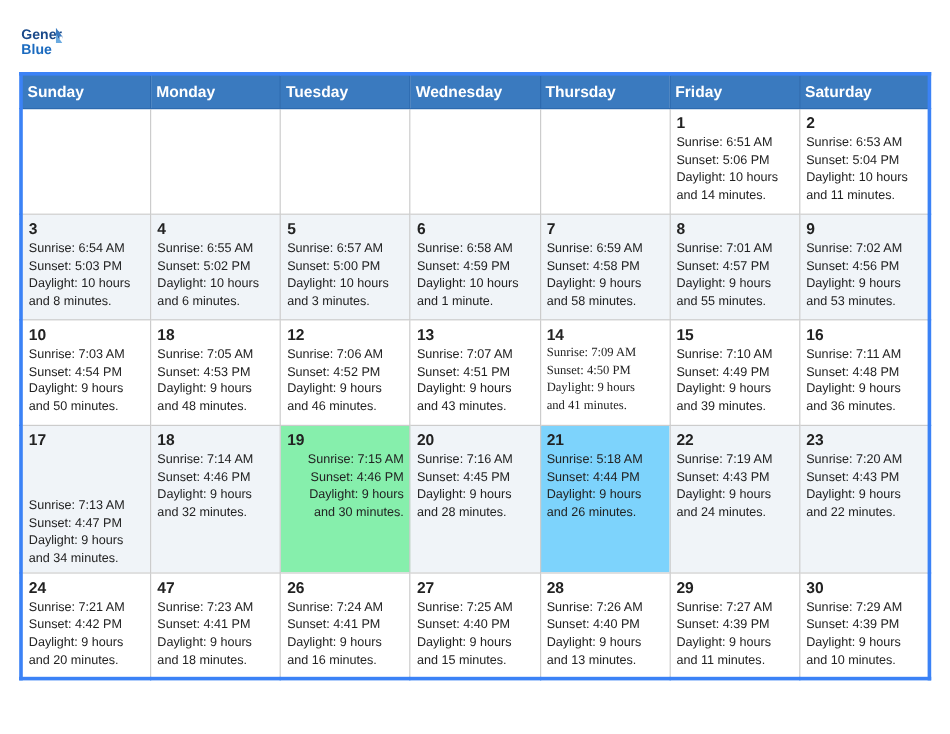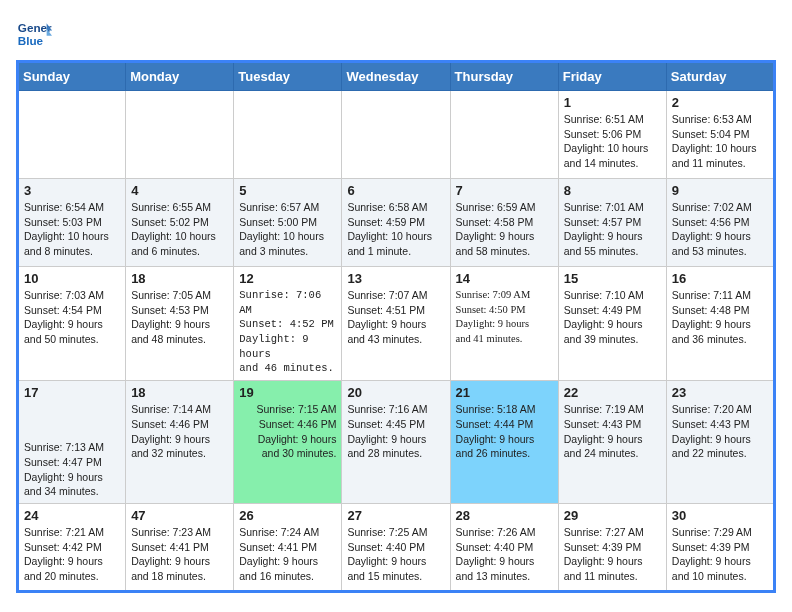--- a/index.html
+++ b/index.html
@@ -196,21 +196,21 @@
         </td>
         <td>
           <div class="day-number">18</div>
           <div class="day-info" style="white-space: pre-line;">Sunrise: 7:05 AM
 Sunset: 4:53 PM
 Daylight: 9 hours
 and 48 minutes.</div>
         </td>
         <td>
           <div class="day-number">12</div>
-          <div class="day-info" style="white-space: pre-line; font-family: Liberation Mono, monospace;">Sunrise: 7:06 AM
+          <div class="day-info" style="white-space: pre-line;">Sunrise: 7:06 AM
 Sunset: 4:52 PM
 Daylight: 9 hours
 and 46 minutes.</div>
         </td>
         <td>
           <div class="day-number">13</div>
           <div class="day-info" style="white-space: pre-line;">Sunrise: 7:07 AM
 Sunset: 4:51 PM
 Daylight: 9 hours
 and 43 minutes.</div>

